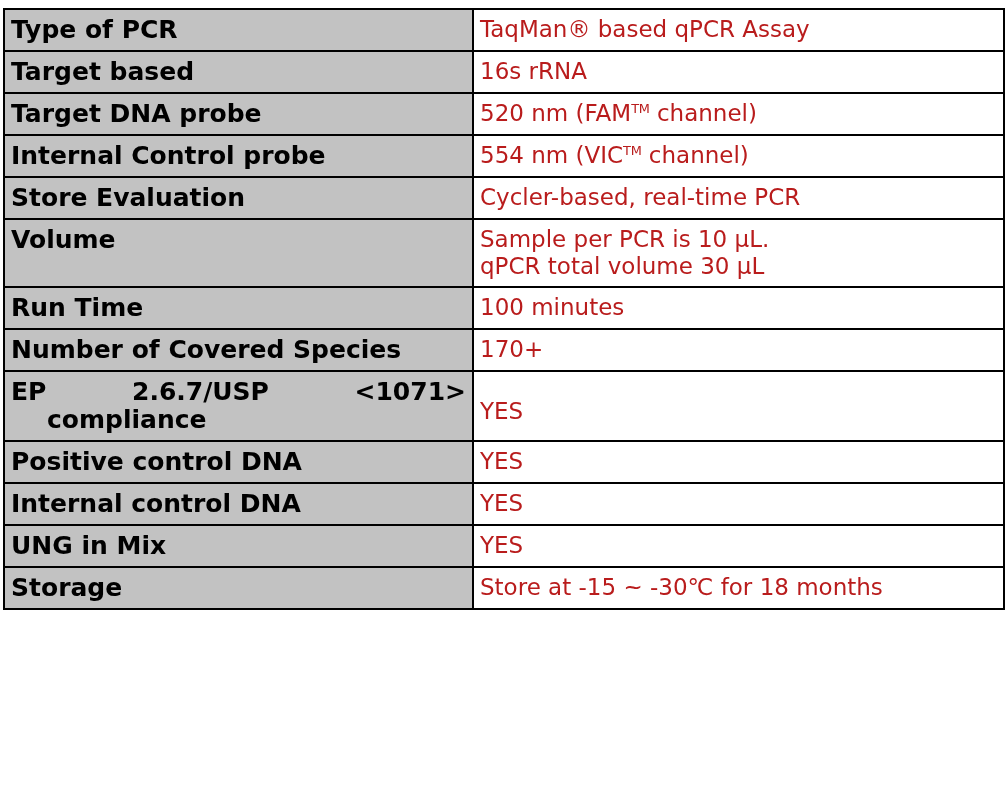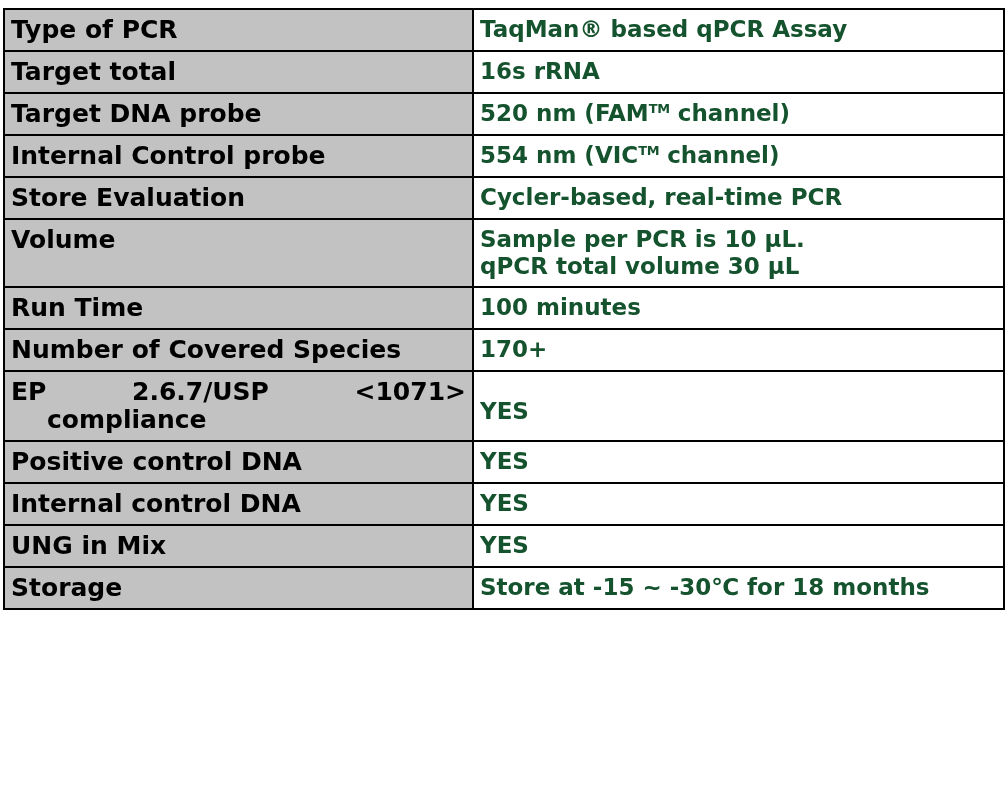--- a/index.html
+++ b/index.html
@@ -32,24 +32,24 @@
   td.label-cell {
     background: #c2c2c2;
     font-weight: bold;
     font-size: 25px;
     line-height: 1.12;
     color: #000000;
     padding: 5px 9px 6px 9px;
   }
   td.value-cell {
     background: #ffffff;
-    font-weight: bold;
+    font-weight: normal;
     font-size: 23px;
     line-height: 1.18;
-    color: #14532d;
+    color: #b91c1c;
     padding: 7px 9px 6px 11px;
     margin-left: 19px;
   }
   td.label-cell.justify {
     text-align: justify;
     text-align-last: justify;
   }
   td.label-cell.justify .lastline {
     display: block;
     text-align: left;
@@ -75,21 +75,21 @@
     <col class="c-value">
   </colgroup>
   <tbody>
 
     <tr>
       <td class="label-cell pad-bottom-sm">Type of PCR</td>
       <td class="value-cell pad-bottom-sm">TaqMan® based qPCR Assay</td>
     </tr>
 
     <tr>
-      <td class="label-cell pad-bottom-sm">Target total</td>
+      <td class="label-cell pad-bottom-sm">Target based</td>
       <td class="value-cell pad-bottom-sm">16s rRNA</td>
     </tr>
 
     <tr>
       <td class="label-cell pad-bottom-sm">Target DNA probe</td>
       <td class="value-cell pad-bottom-sm"><span>520 nm (FAM</span><span class="tm">TM</span><span> channel)</span></td>
     </tr>
 
     <tr>
       <td class="label-cell pad-bottom-sm">Internal Control probe</td>

